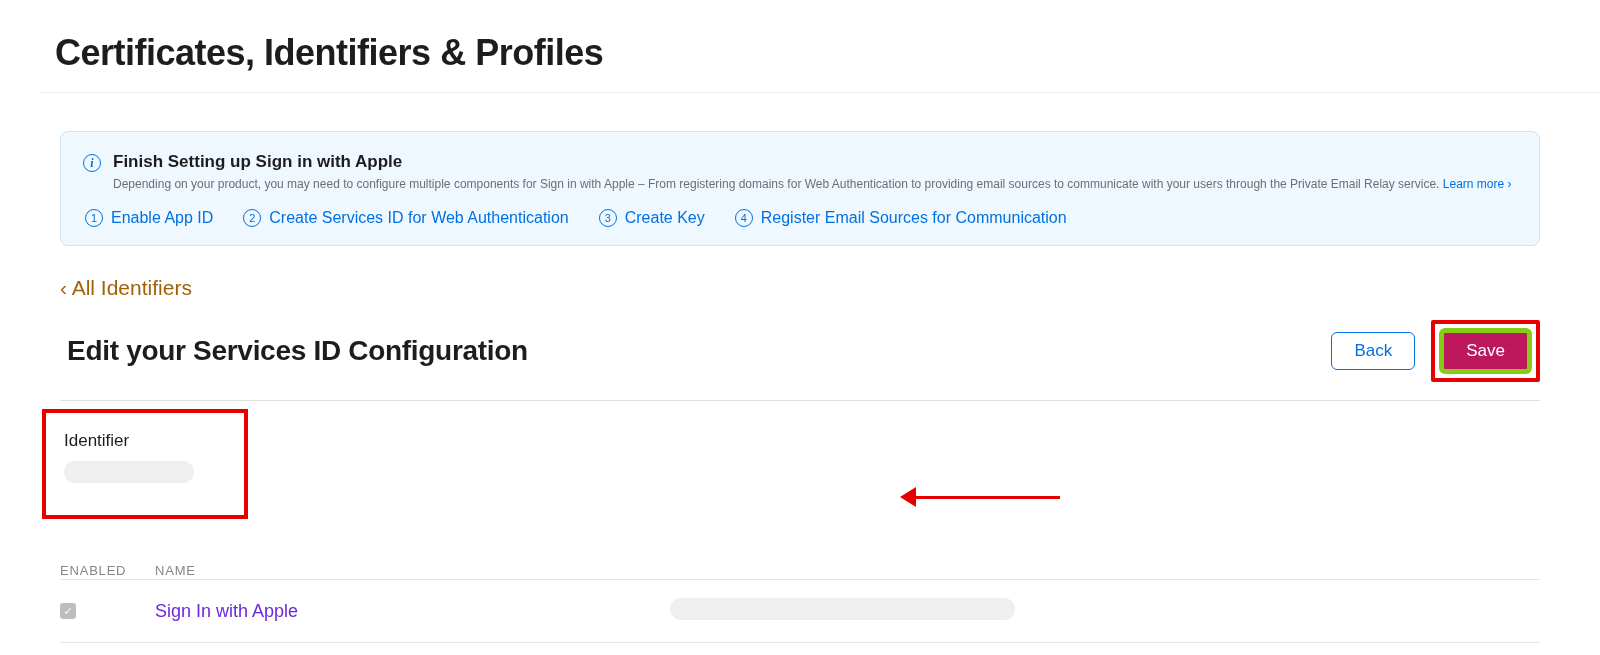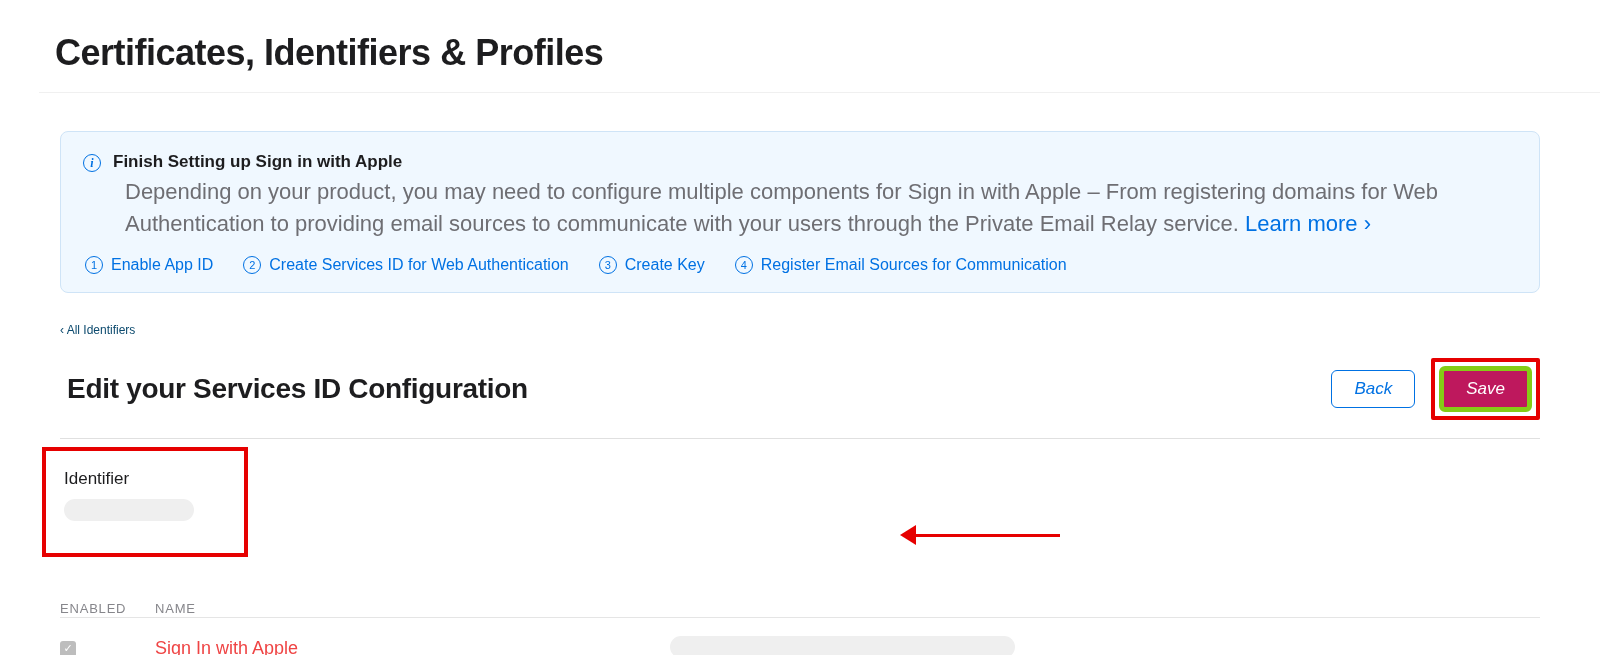--- a/index.html
+++ b/index.html
@@ -56,24 +56,23 @@
     }
     .info-body {
       flex: 1;
     }
     .info-title {
       font-weight: 600;
       font-size: 17px;
       margin-bottom: 4px;
     }
     .info-desc {
-      font-size: 22px;
+      font-size: 12px;
       color: #6e6e73;
       line-height: 1.45;
-      margin-left: 12px;
     }
     .learn-link {
       color: #0071e3;
       cursor: pointer;
     }
     .steps {
       margin-top: 16px;
       display: flex;
       align-items: center;
       gap: 30px;
@@ -94,22 +93,22 @@
       border: 1.4px solid #0071e3;
       border-radius: 50%;
       font-size: 11px;
       display: flex;
       align-items: center;
       justify-content: center;
     }
     .back-link {
       display: inline-block;
       margin-top: 30px;
-      color: #0c4a6e;
-      font-size: 12px;
+      color: #a16207;
+      font-size: 21px;
       cursor: pointer;
     }
     .subheader-row {
       display: flex;
       align-items: center;
       justify-content: space-between;
       margin-top: 20px;
     }
     .sub-title {
       font-size: 28px;
@@ -121,21 +120,20 @@
       display: flex;
       align-items: center;
       gap: 16px;
     }
     .btn {
       font-size: 17px;
       padding: 8px 22px;
       border-radius: 6px;
       cursor: pointer;
       font-family: inherit;
-      font-style: italic;
     }
     .btn-outline {
       background: #fff;
       color: #0071e3;
       border: 1px solid #0071e3;
     }
     .btn-primary {
       background: #be185d;
       color: #fff;
       border: 5px solid #84cc16;
@@ -235,21 +233,21 @@
       background: #bdbdbd;
       display: flex;
       align-items: center;
       justify-content: center;
       color: #fff;
       font-size: 11px;
     }
     .td-name {
       flex: 0 0 515px;
       font-size: 18px;
-      color: #ef4444;
+      color: #6d28d9;
     }
     .td-extra {
       flex: 1;
     }
   </style>
 </head>
 <body>
 
 <h1 class="page-title">Certificates, Identifiers &amp; Profiles</h1>
 

